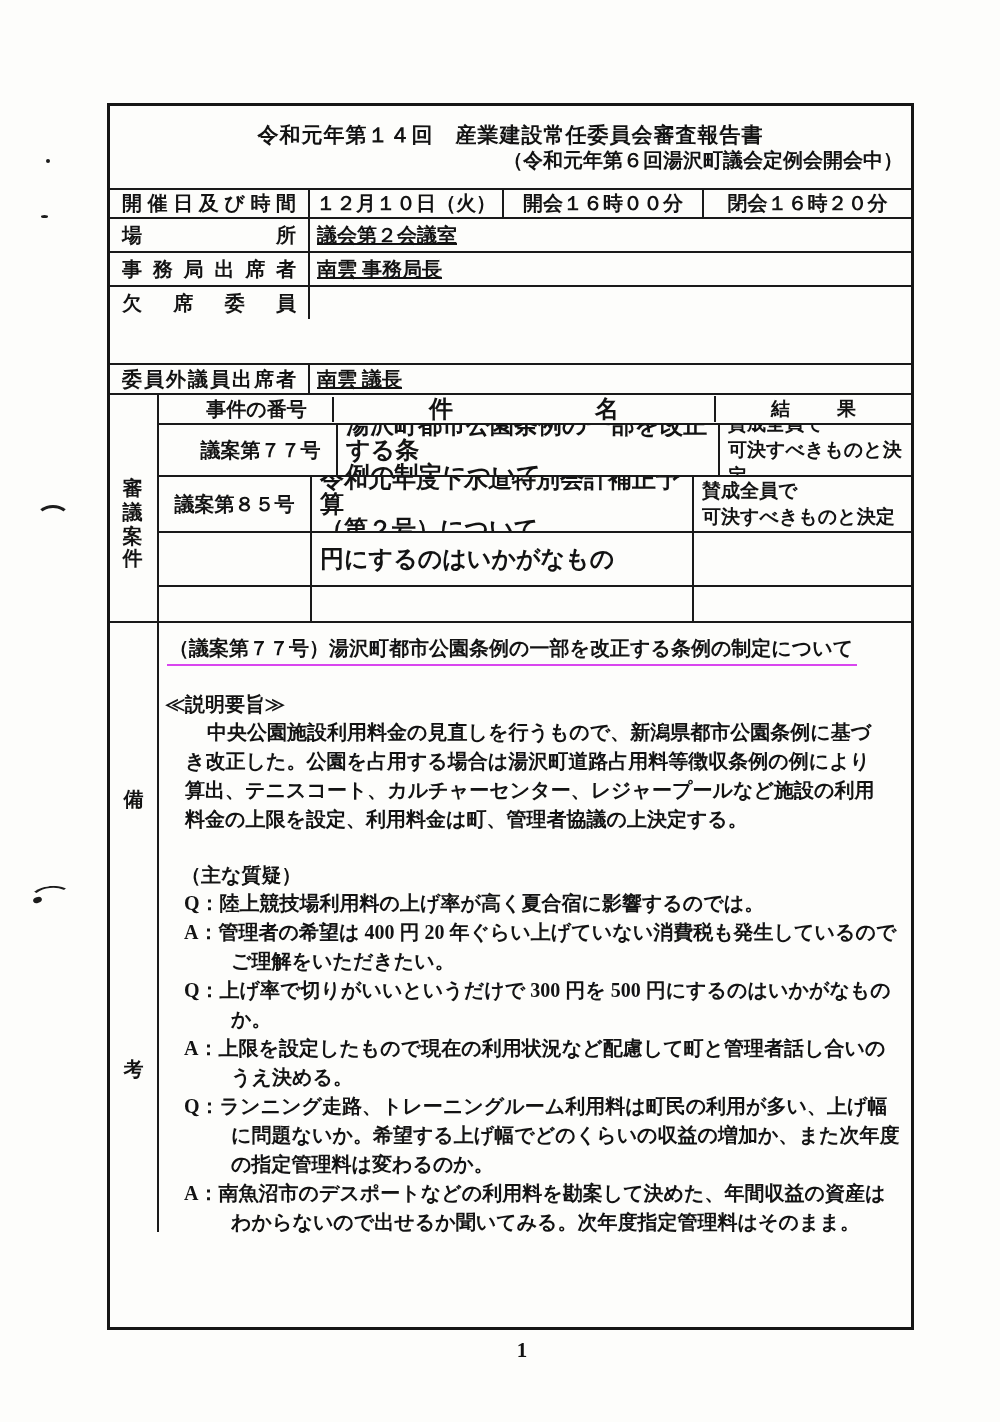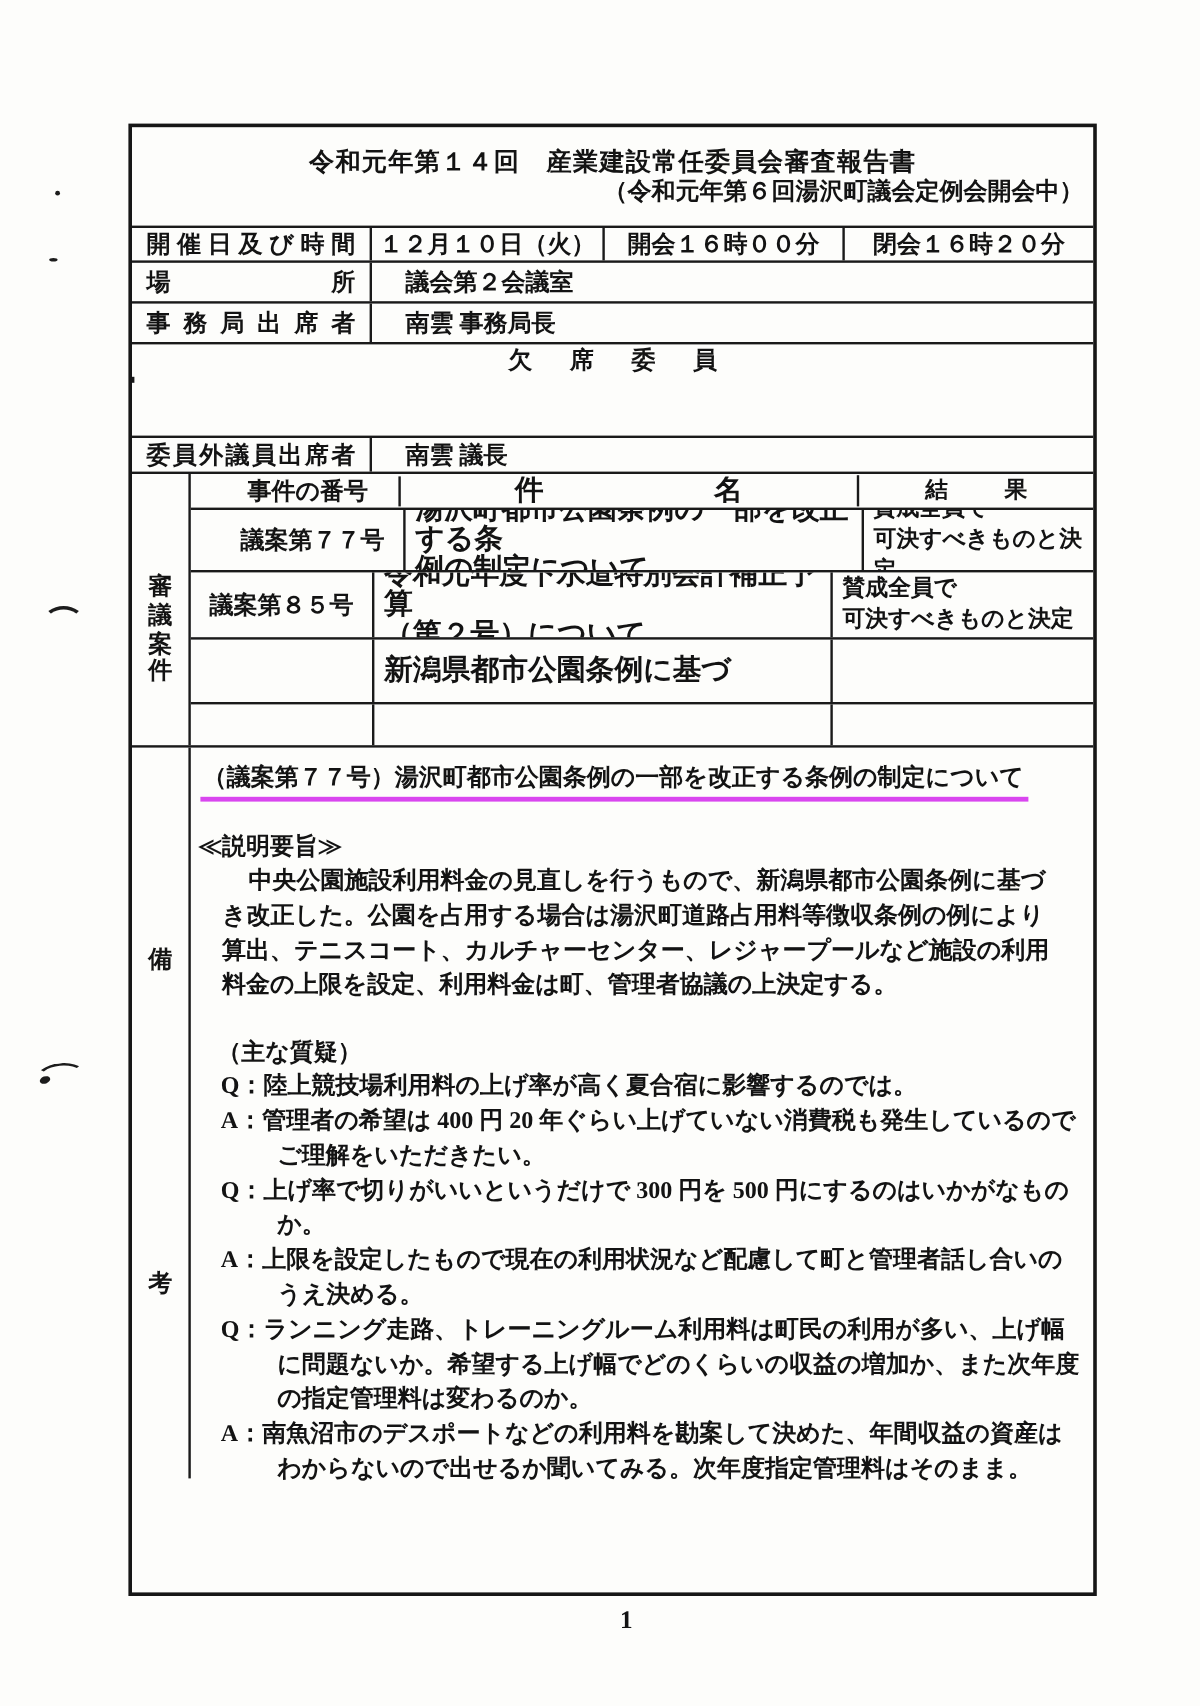--- a/index.html
+++ b/index.html
@@ -18,24 +18,24 @@
   
   .title-block { height:82px; flex-direction:column; justify-content:center; }
   .doc-title { text-align:center; font-size:21px; letter-spacing:1px; line-height:26px; }
   .doc-subtitle { text-align:right; font-size:20px; padding-right:8px; line-height:25px; }
   
   .row { display:flex; flex-direction:row; }
   .cell { display:flex; align-items:center; border-left:2px solid #1a1a1a; overflow:hidden; }
   .cell.firstcol { border-left:none; }
   .label-cell { width:198px; display:block; align-self:center; text-align:justify; text-align-last:justify; padding:0 12px; }
   .label-cell.pad-sm { padding:0 12px; }
-  .value-cell { flex:1; padding-left:28px; }
+  .value-cell { flex:1; padding-left:7px;text-decoration:underline; }
   .center-cell { justify-content:center; padding-left:0; }
   .h-datetime { height:29px; } .h-place { height:34px; } .h-secretariat { height:34px; }
-  .h-absent { height:34px;flex-direction:column; } .h-nonmember { height:30px;margin-top:44px; }
+  .h-absent { height:34px; } .h-nonmember { height:30px;margin-top:44px; }
   .w-date { width:194px; } .w-open { width:200px; }
   
   .v-col { width:47px; display:flex; border-left:none; }
   .v-inner { margin:auto; writing-mode:vertical-rl; text-orientation:upright; }
   .v-explain { letter-spacing:5px; }
   .v-agenda { letter-spacing:24px; }
   .sub-rows { flex:1; display:flex; flex-direction:column; border-left:2px solid #1a1a1a; }
   .sub-rows .row { border-top:2px solid #1a1a1a; }
   .sub-rows .row.first { border-top:none; }
   .dept-cell { width:151px; padding-left:12px; }
@@ -47,21 +47,21 @@
   .res-cell { flex:1; flex-direction:column; justify-content:center; align-items:flex-start; padding-left:8px; font-size:19px; line-height:26px; }
   .jh { display:block; align-self:center; text-align:justify; text-align-last:justify; }
   .name-head { padding:0 95px; } .res-head { padding:0 55px; }
   .ag-r1 { height:52px;padding-left:26px; } .ag-r2 { height:56px; } .ag-r3 { height:54px; } .ag-r4 { height:36px; }
   
   .remarks-block { height:611px; }
   .rem-label-col { width:47px; position:relative; }
   .rem-char { position:absolute; left:0; width:100%; text-align:center; }
   .rem-char.c0 { top:163px; } .rem-char.c1 { top:433px; }
   .rem-content { flex:1; border-left:2px solid #1a1a1a; padding-top:12px; font-size:20px; }
-  .rem-heading { display:inline-block; margin-left:8px; border-bottom:4px solid #d946ef; padding:0 4px 3px 2px; line-height:26px; }
+  .rem-heading { display:inline-block; margin-left:8px; border-bottom:2px solid #d946ef; padding:0 4px 3px 2px; line-height:26px; }
   .summary-title { margin-top:25px; margin-left:6px; line-height:27px; }
   .p-first { padding-left:48px; line-height:29px; }
   .p-line  { padding-left:26px; line-height:29px; }
   .qa-title { margin-top:27px; padding-left:22px; line-height:28px; }
   .qa      { padding-left:25px; line-height:29px; }
   .qa-cont { padding-left:72px; line-height:29px; }
   
   .page-num { position:absolute; top:1338px; left:462px; width:120px; text-align:center; font-size:21px; font-weight:bold; }
   
   .arc { position:absolute; border:3px solid #1c1c1c; border-color:#1c1c1c transparent transparent transparent; border-radius:50%; }
@@ -140,21 +140,21 @@
             <div>（第２号）について</div>
           </div>
           <div class="cell res-cell">
             <div>賛成全員で</div>
             <div>可決すべきものと決定</div>
           </div>
         </div>
         <div class="row ag-r3">
           <div class="cell firstcol num-cell"></div>
           <div class="cell name-cell">
-            <div>新潟県都市公園条例に基づ</div>
+            <div>円にするのはいかがなもの</div>
           </div>
           <div class="cell res-cell"></div>
         </div>
         <div class="row ag-r4">
           <div class="cell firstcol num-cell"></div>
           <div class="cell name-cell"></div>
           <div class="cell res-cell"></div>
         </div>
       </div>
     </div>

